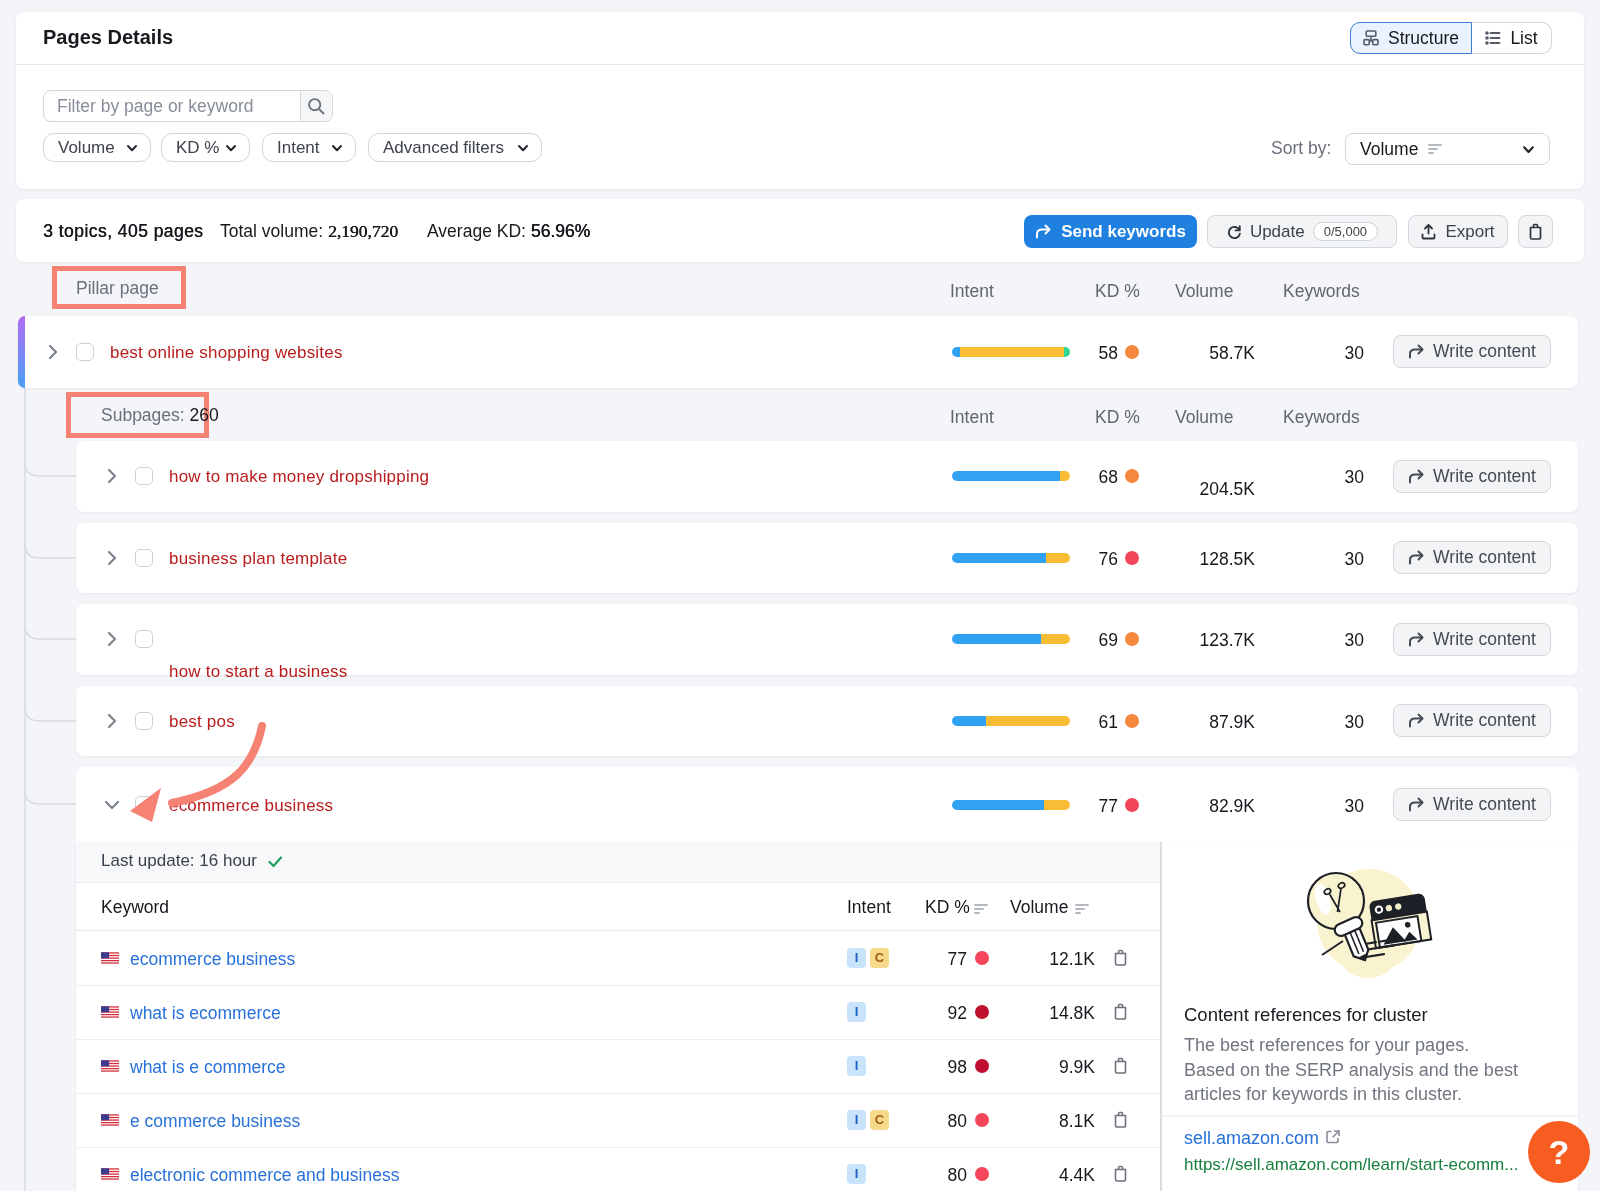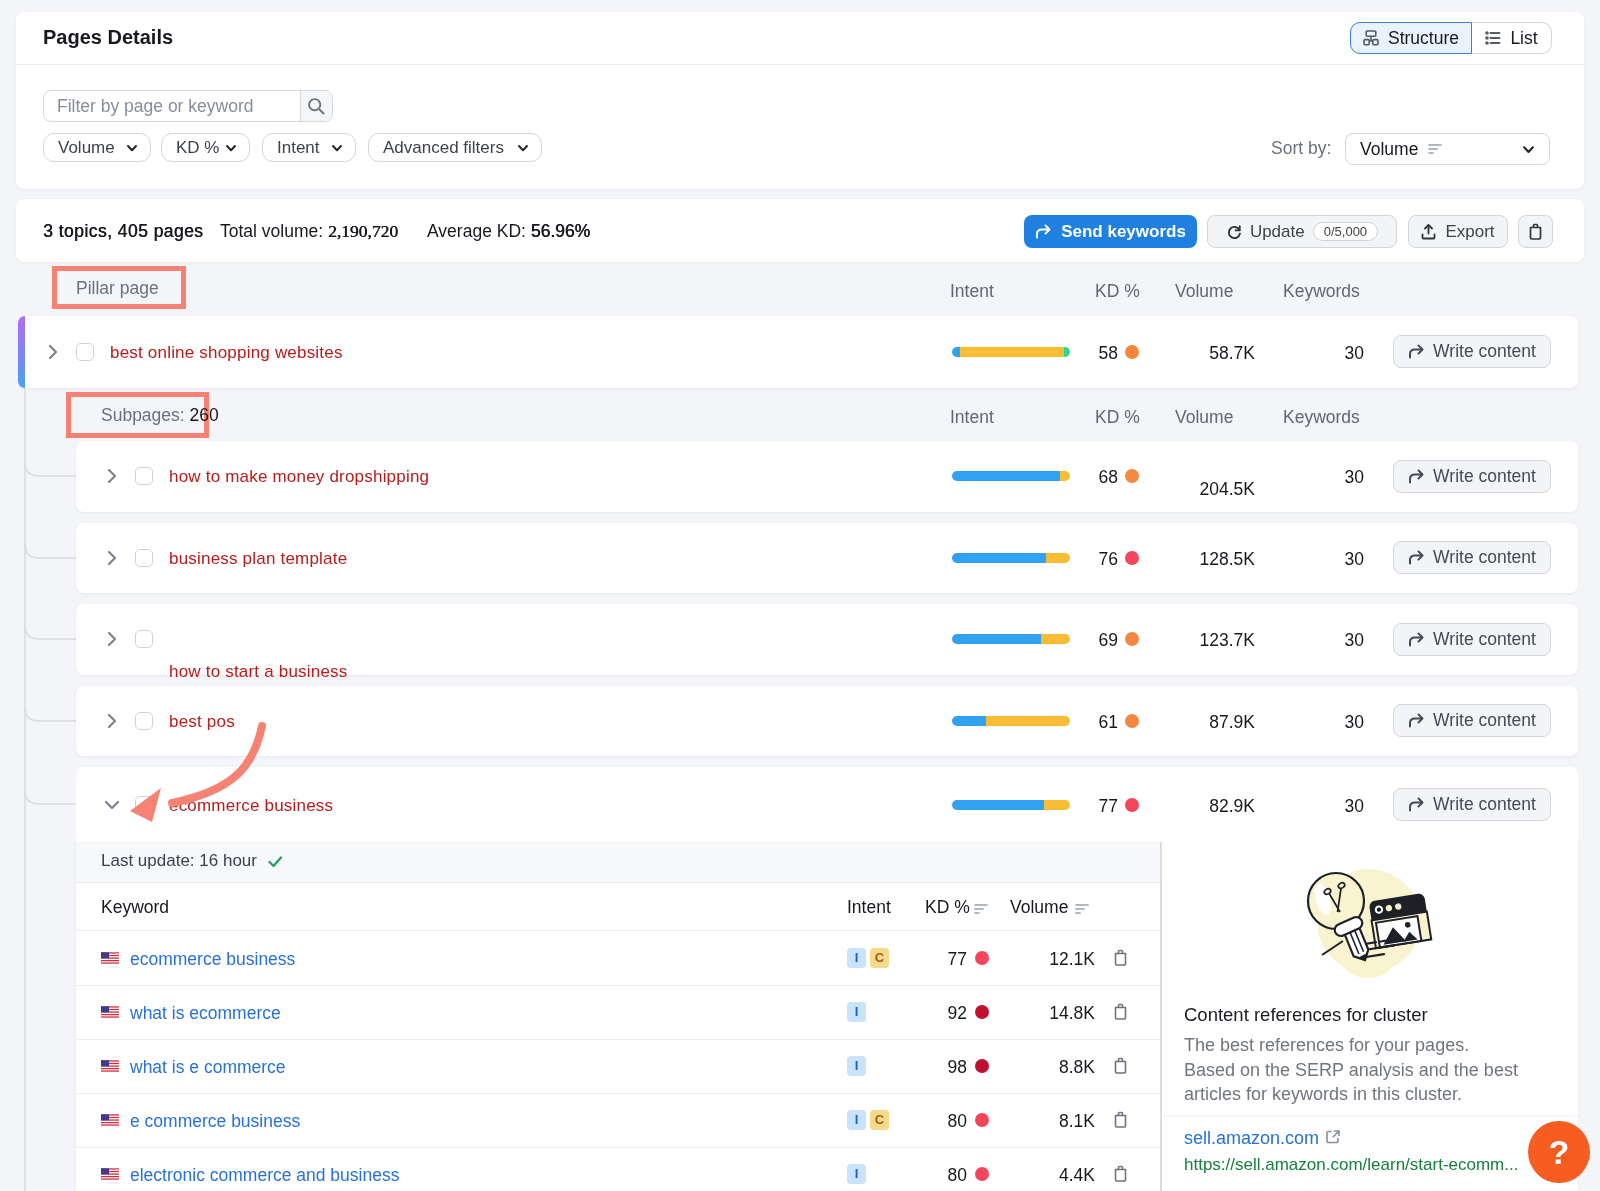--- a/index.html
+++ b/index.html
@@ -334,21 +334,21 @@
       <rect y="5.4" width="19" height="1.35"></rect>
       <rect y="8.1" width="19" height="1.35"></rect>
       <rect y="10.65" width="19" height="1.35"></rect>
     </g>
     <rect width="8.5" height="6.3" fill="#3c3b8e"></rect>
   </svg>
 <div class="abs klink" style="left:130px; top:1057.0px;">what is e commerce</div>
 <div class="abs" style="left:847px; top:1056.0px; width:42px;"><span class="badge bI">I</span></div>
 <div class="kdnum" style="left:927px; top:1057.0px; width:40px;">98</div>
 <div class="dot" style="left:975px; top:1059.0px; width:14px; height:14px; background:#c01030;"></div>
-<div class="kdnum" style="left:1015px; top:1057.0px; width:80px;">8.8K</div>
+<div class="kdnum" style="left:1015px; top:1057.0px; width:80px;">9.9K</div>
 <svg class="abs" style="left:1113px; top:1057.0px;" width="15" height="17" viewBox="0 0 15 17" fill="none" stroke="#6e737e" stroke-width="1.6" stroke-linejoin="round">
     <path d="M2.5 4.5 h10 v10 a1.5 1.5 0 0 1 -1.5 1.5 h-7 a1.5 1.5 0 0 1 -1.5 -1.5 z"></path>
     <path d="M5.5 4 v-1.5 a1 1 0 0 1 1 -1 h2 a1 1 0 0 1 1 1 V4"></path>
   </svg>
 <div class="abs" style="left:76px; top:1093px; width:1084px; border-top:1px solid #ebedf1;"></div>
 <svg class="abs" style="left:101px; top:1114.0px;" width="18" height="12" viewBox="0 0 19 12">
     <rect width="19" height="12" fill="#fff"></rect>
     <g fill="#d22d3c">
       <rect y="0" width="19" height="1.35"></rect>
       <rect y="2.7" width="19" height="1.35"></rect>

